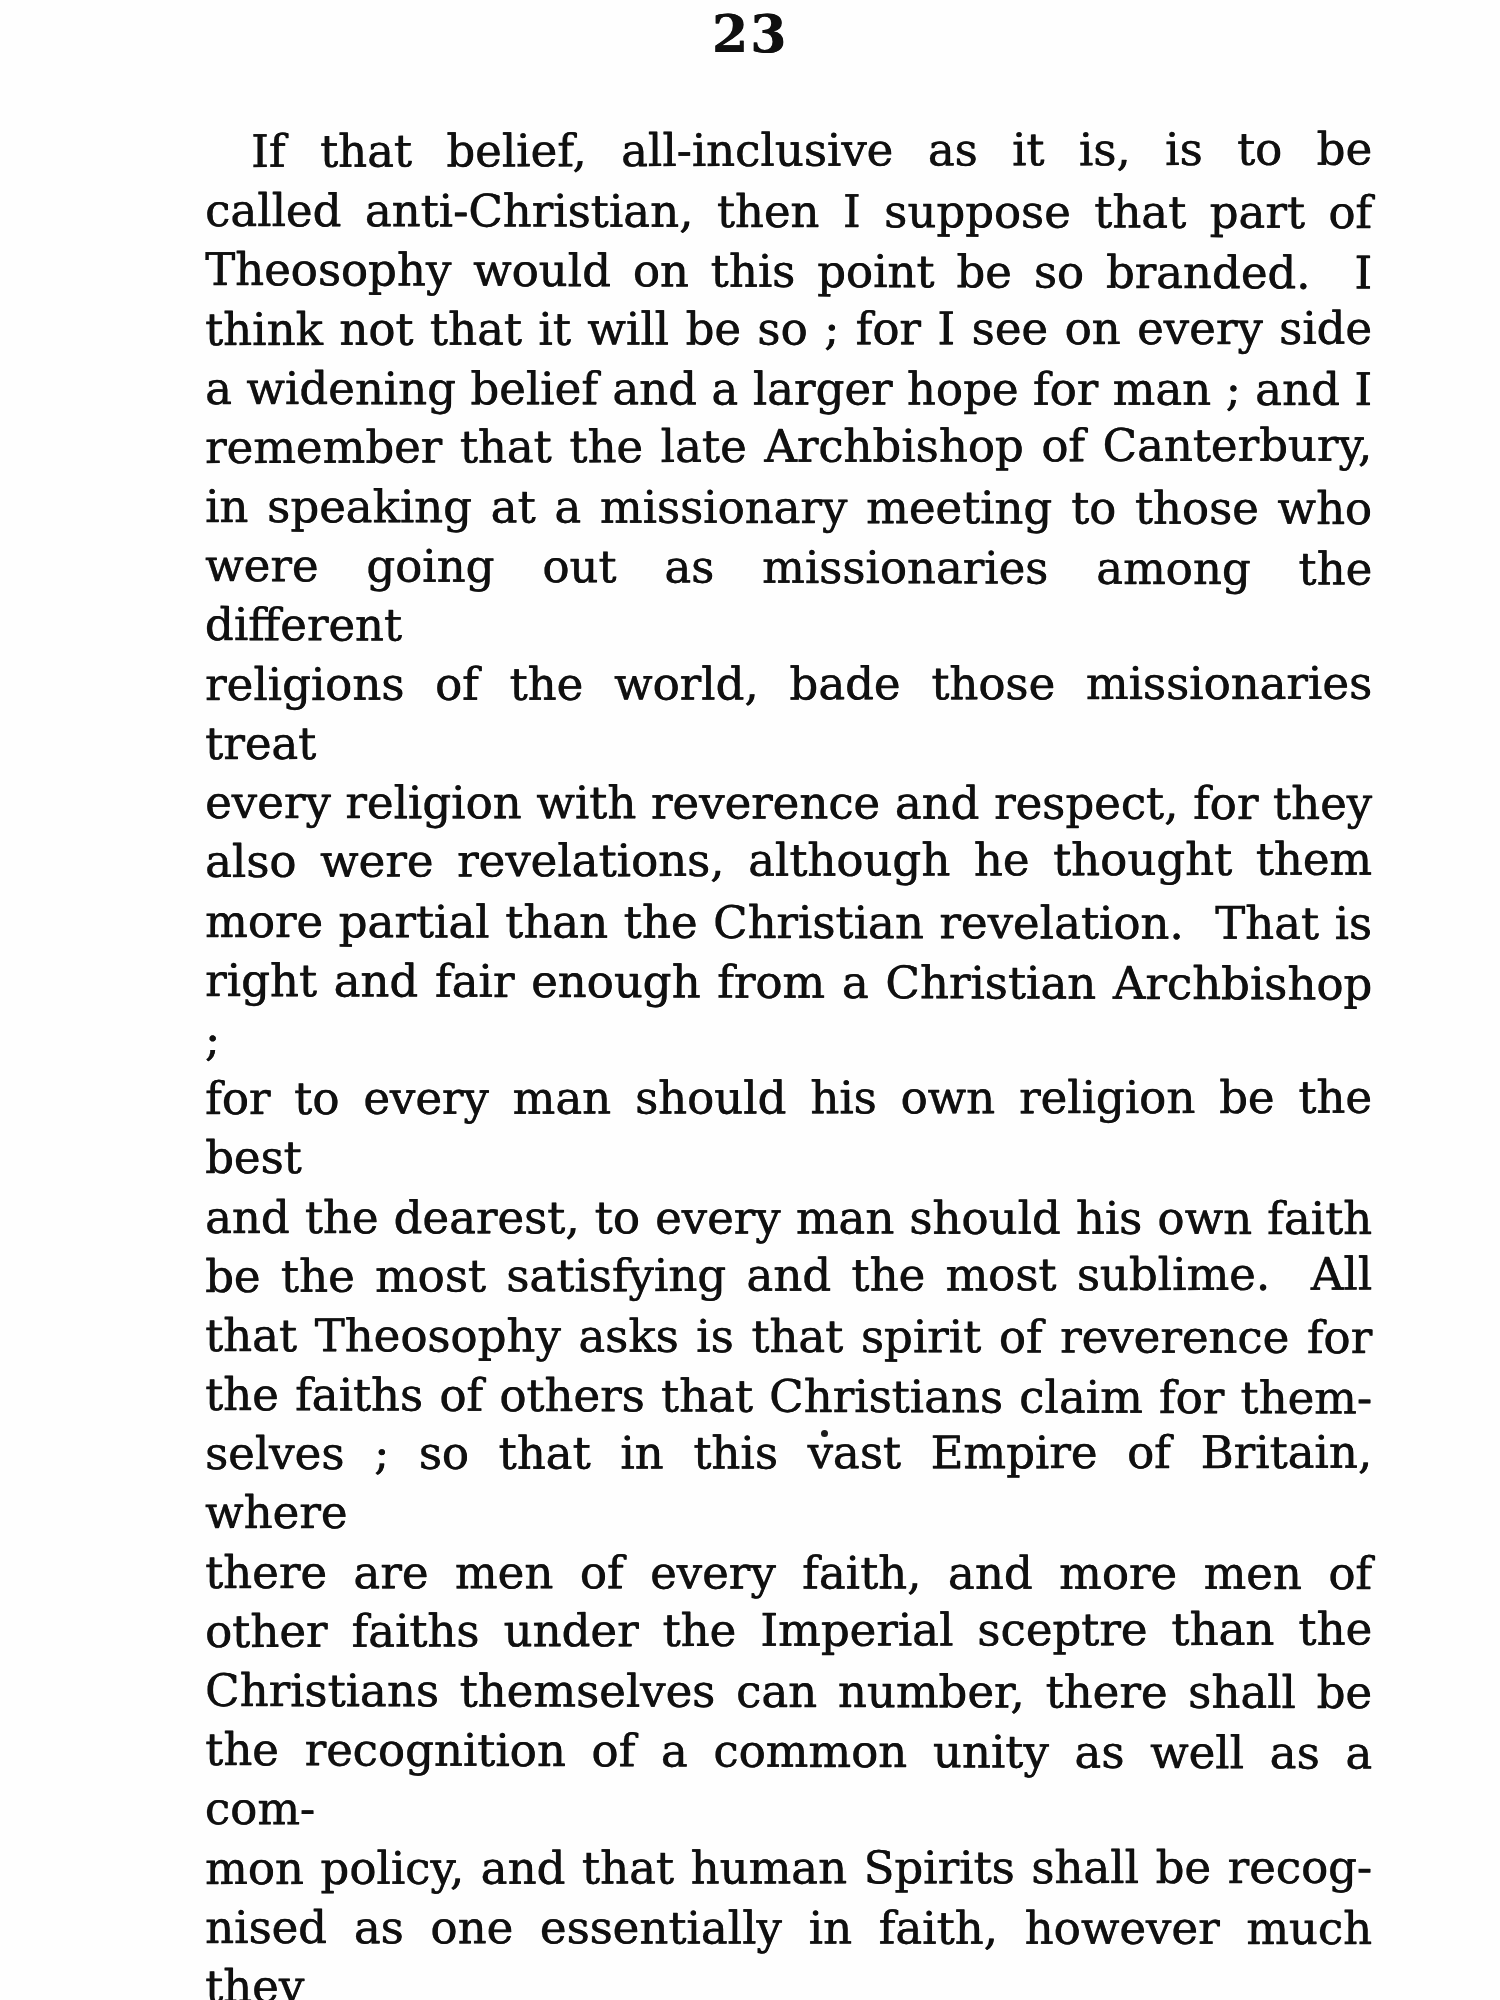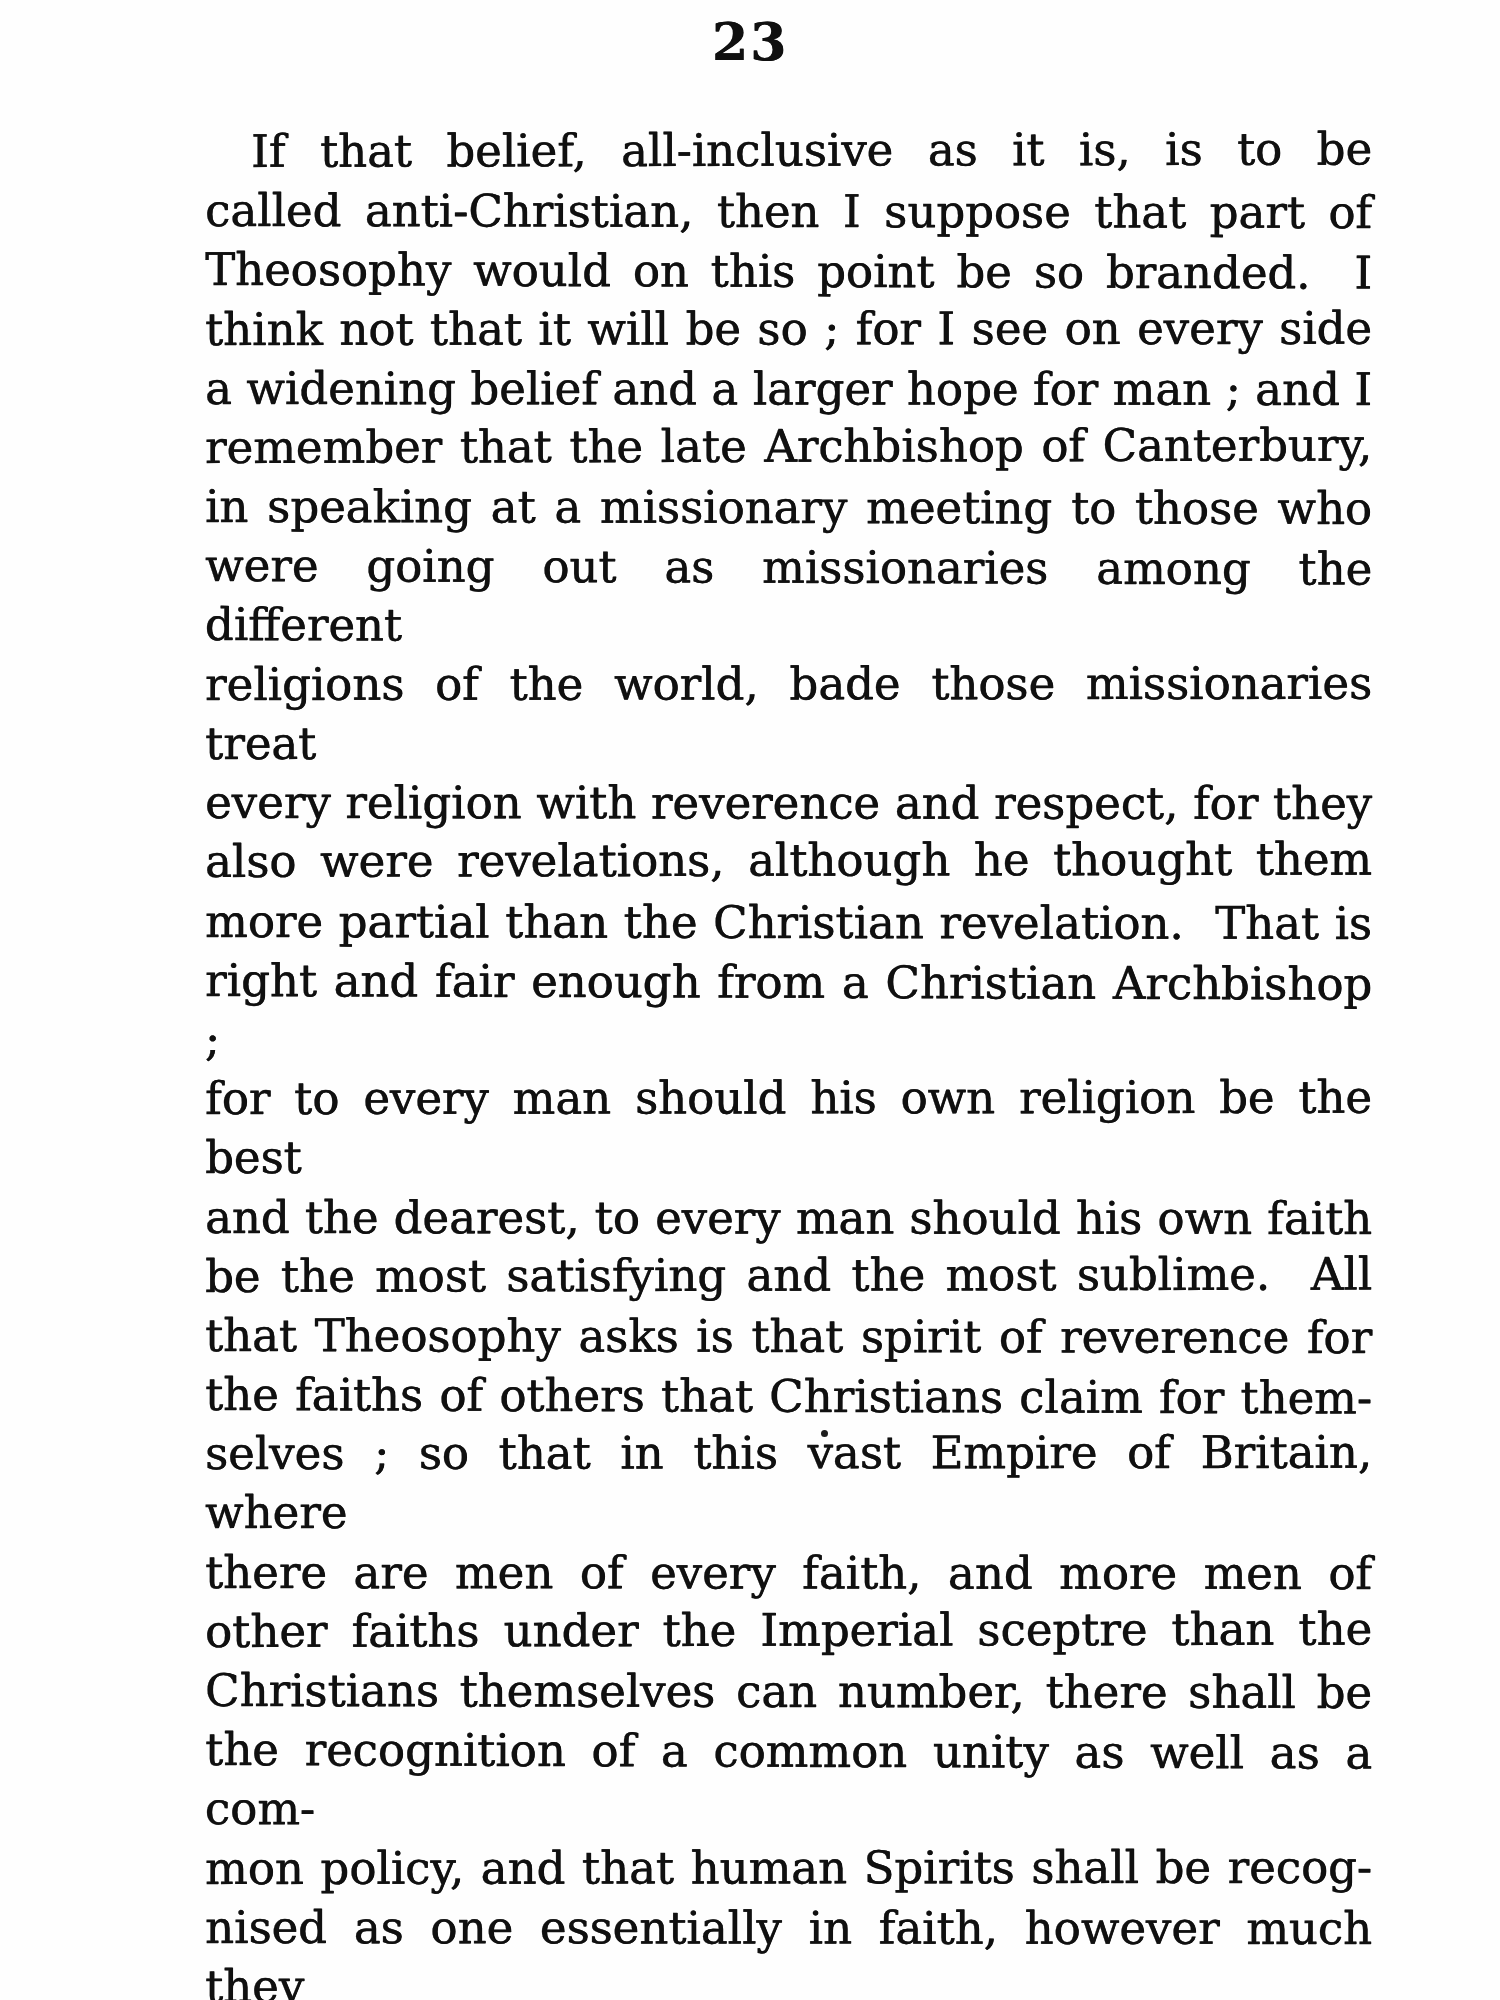--- a/index.html
+++ b/index.html
@@ -11,21 +11,21 @@
     position: relative;
     width: 1500px;
     height: 2000px;
     background: #fefefe;
     overflow: hidden;
     font-family: "DejaVu Serif", "Liberation Serif", serif;
     color: #101010;
   }
   .page-number {
     position: absolute;
-    top: 16px;
+    top: 8px;
     left: 0;
     width: 1500px;
     text-align: center;
     font-size: 52px;
     line-height: 1.0;
     letter-spacing: 2px;
     font-weight: bold;
     text-shadow: 0.4px 0 0 currentColor;
   }
   .text-block {

